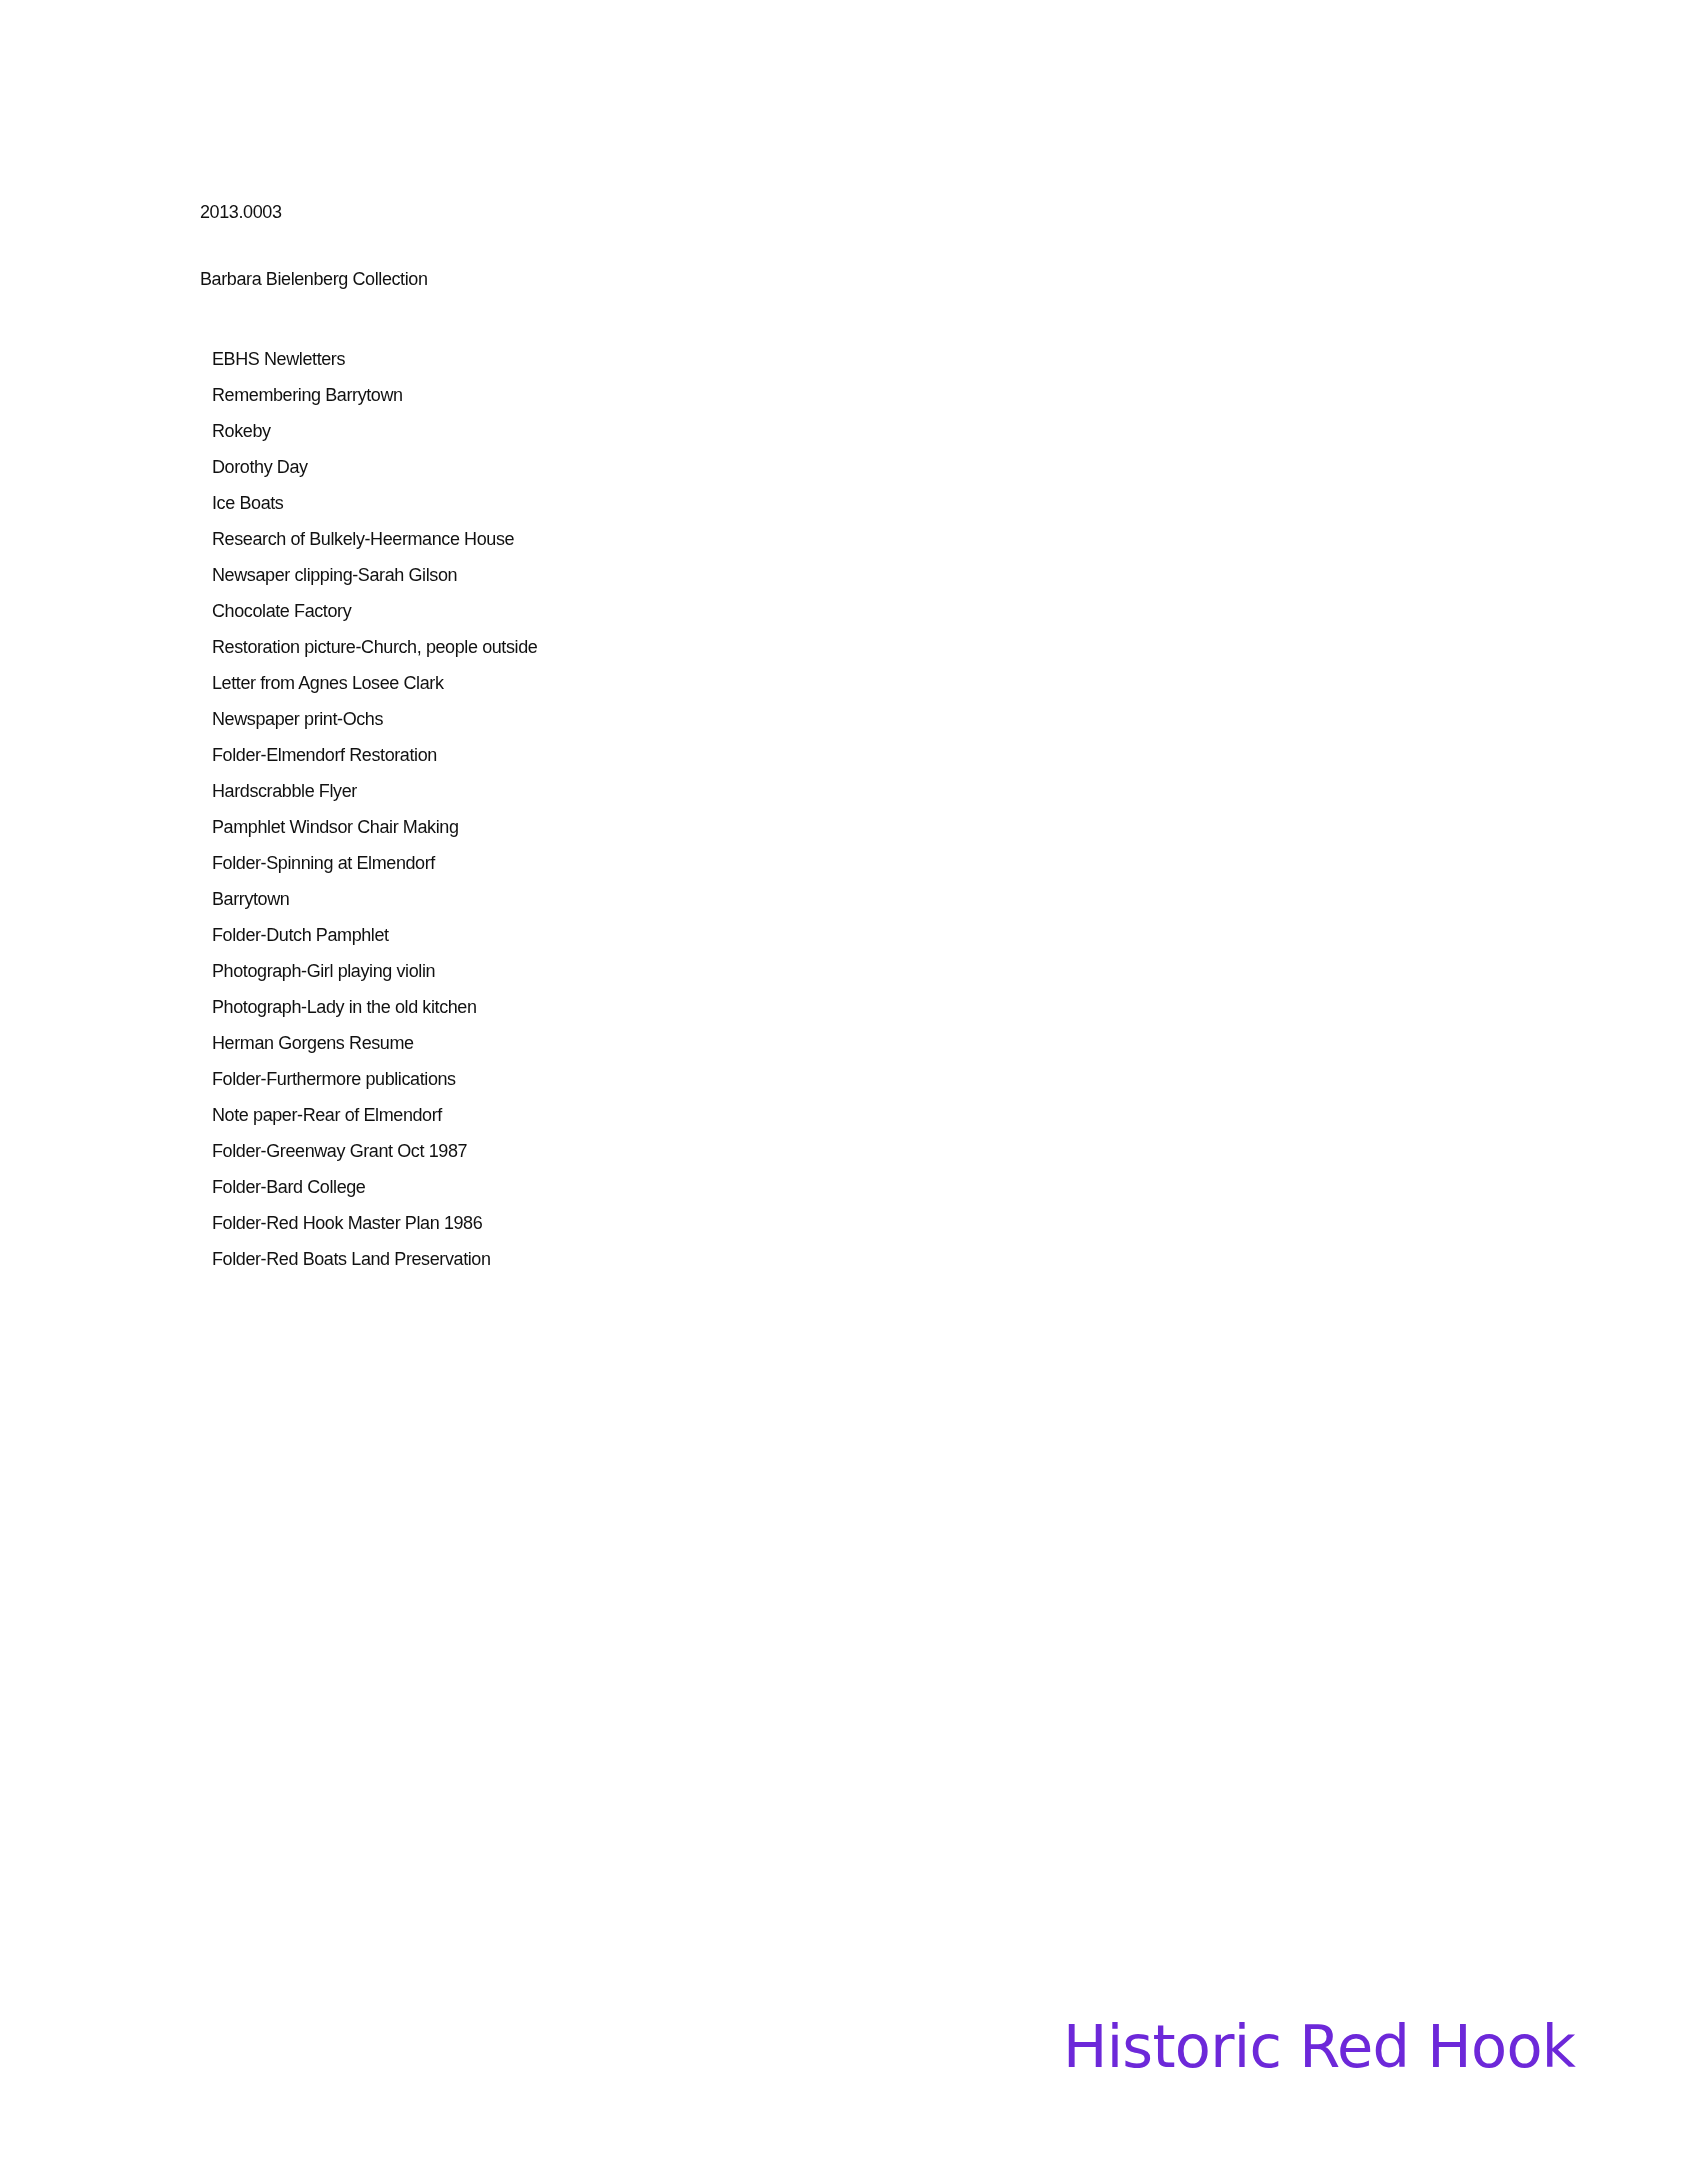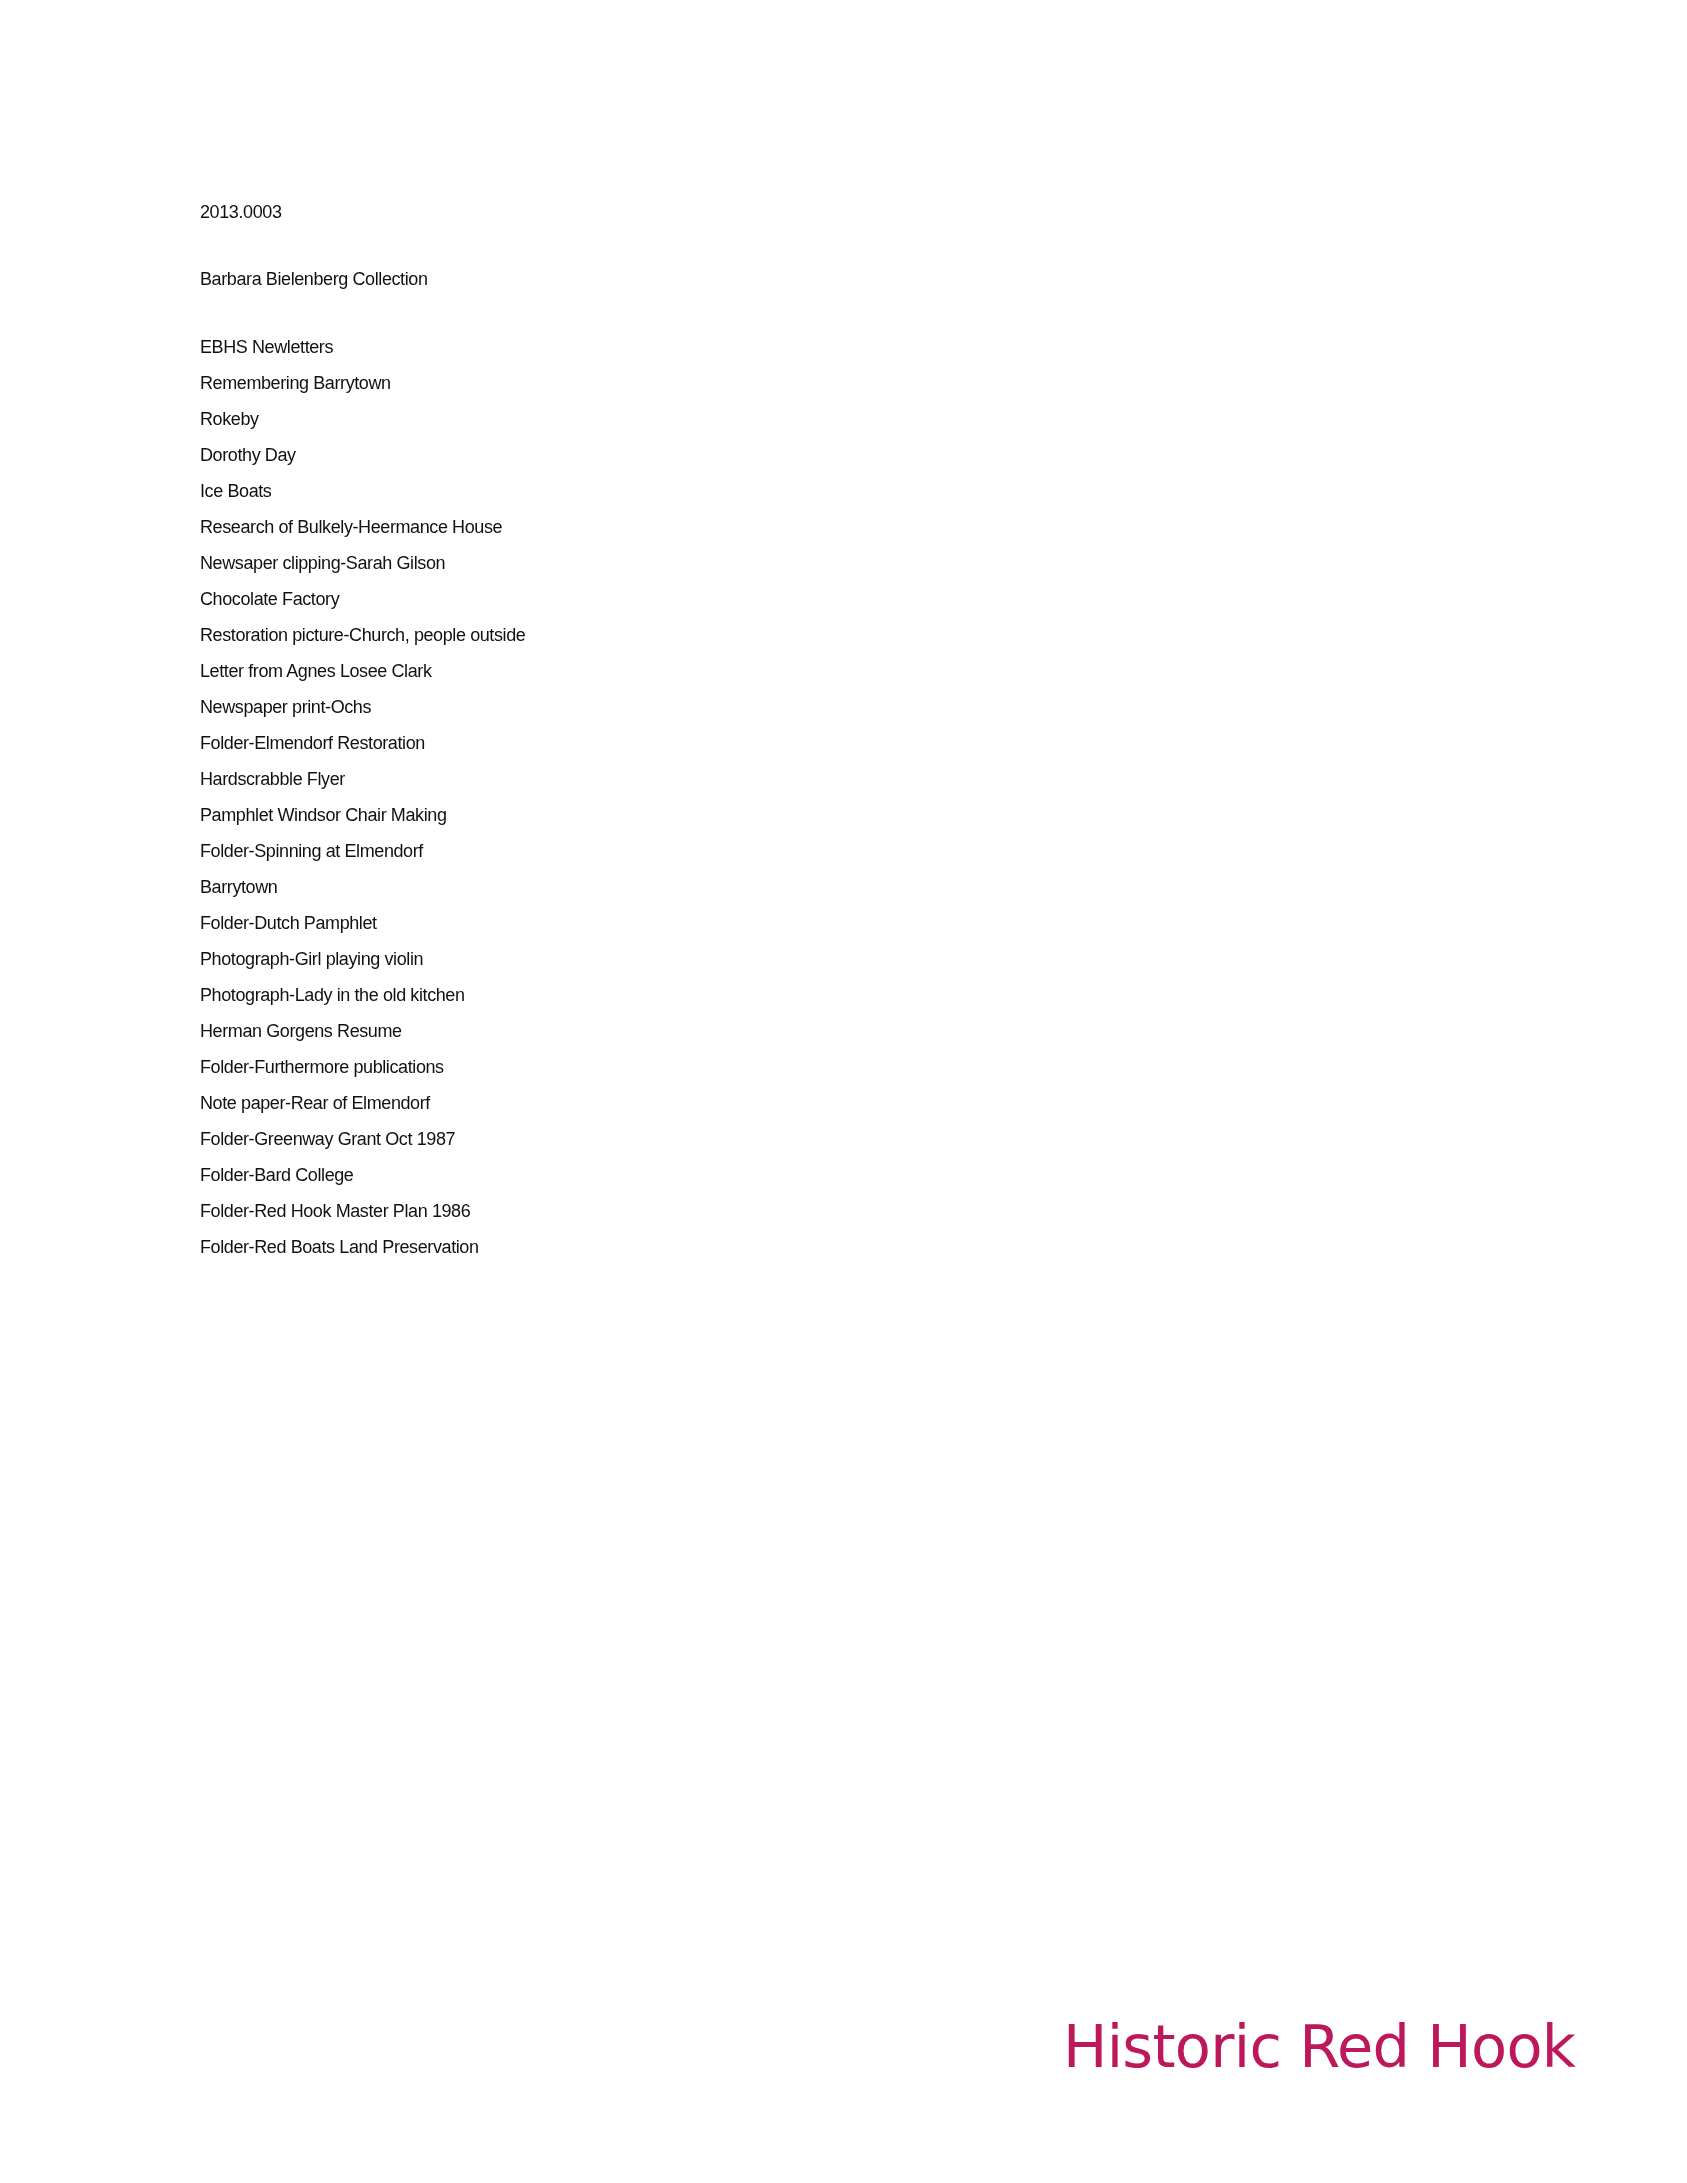--- a/index.html
+++ b/index.html
@@ -1,23 +1,23 @@
 <!DOCTYPE html>
 <html style="font-size:11.2px"><head>
 <meta charset="utf-8">
 <style>
   html, body { margin:0; padding:0; background:#ffffff; }
   body { width:1687px; height:2183px; position:relative; overflow:hidden; }
   .page { position:absolute; left:0; top:0; width:1687px; height:2183px; background:#fff; }
   .body-text { position:absolute; left:200px; font-family:"Liberation Sans", sans-serif; font-size:18px; color:#111; line-height:36px; letter-spacing:-0.4px; }
   .accession { top:194px; }
   .title { top:261px; }
-  .list { top:329px; margin:0; padding:0; list-style:none; }
+  .list { top:329px; margin:12px; padding:0; list-style:none; }
   .list li { height:36px; white-space:nowrap; }
-  .footer { position:absolute; left:1063px; top:2012px; font-family:"DejaVu Sans", sans-serif; font-size:59px; color:#be185d; letter-spacing:-0.7px; white-space:nowrap; }
+  .footer { position:absolute; left:1063px; top:2012px; font-family:"DejaVu Sans", sans-serif; font-size:59px; color:#6d28d9; letter-spacing:-0.7px; white-space:nowrap; }
 </style>
 </head>
 <body>
 
 <div class="page">
   <div class="body-text accession">2013.0003</div>
   <div class="body-text title">Barbara Bielenberg Collection</div>
   <ul class="body-text list">
     <li>EBHS Newletters</li>
     <li>Remembering Barrytown</li>

